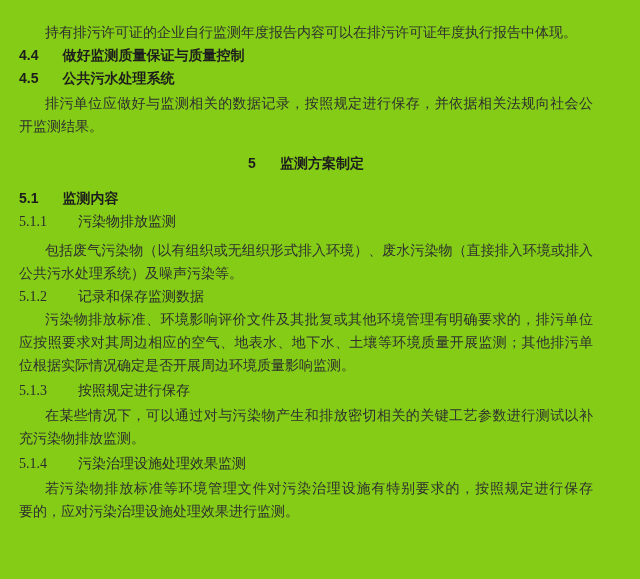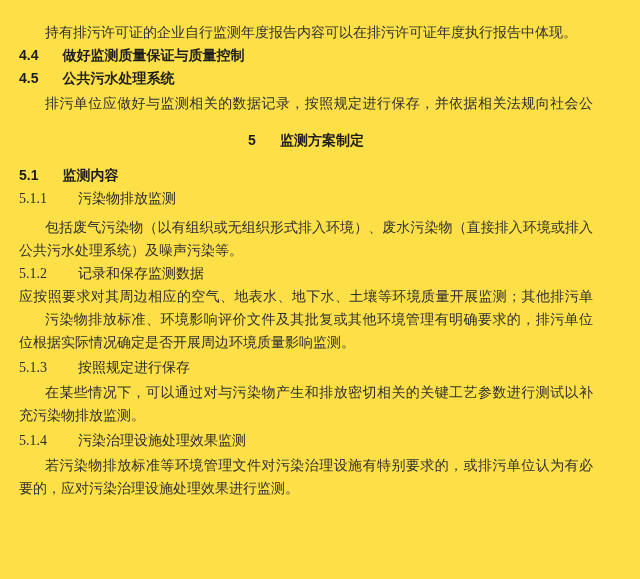--- a/index.html
+++ b/index.html
@@ -1,20 +1,20 @@
 <!DOCTYPE html>
 <html lang="zh"><head>
 <meta charset="utf-8">
 <style>
   html, body { margin: 0; padding: 0; }
   .page {
     position: relative;
     width: 640px;
     height: 579px;
-    background: #fde047;
+    background: #84cc16;
     overflow: hidden;
     font-family: "Liberation Serif", "DejaVu Serif", serif;
     color: #2f2f2f;
   }
   .doc {
     position: absolute;
     left: 19px;
     top: 0;
     width: 574px;
     font-size: 14px;
@@ -58,20 +58,21 @@
       <span class="num">4.4</span><span class="ttl">做好监测质量保证与质量控制</span>
     </div>
 
 
     <div class="h1 mt0">
       <span class="num">4.5</span><span class="ttl">公共污水处理系统</span>
     </div>
 
     <div class="para mt2">
       <div class="ln first fill">排污单位应做好与监测相关的数据记录，按照规定进行保存，并依据相关法规向社会公</div>
+      <div class="ln">开监测结果。</div>
     </div>
 
     <div class="h1 mt14">
       <span class="num">5</span><span class="ttl">监测方案制定</span>
     </div>
 
     <div class="h1 mt12">
       <span class="num">5.1</span><span class="ttl">监测内容</span>
     </div>
 
@@ -82,37 +83,37 @@
     <div class="para mt6">
       <div class="ln first fill">包括废气污染物（以有组织或无组织形式排入环境）、废水污染物（直接排入环境或排入</div>
       <div class="ln">公共污水处理系统）及噪声污染等。</div>
     </div>
 
     <div class="h2 mt0">
       <span class="num">5.1.2</span><span class="ttl">记录和保存监测数据</span>
     </div>
 
     <div class="para mt0">
+      <div class="ln first fill">污染物排放标准、环境影响评价文件及其批复或其他环境管理有明确要求的，排污单位</div>
       <div class="ln fill">应按照要求对其周边相应的空气、地表水、地下水、土壤等环境质量开展监测；其他排污单</div>
-      <div class="ln first fill">污染物排放标准、环境影响评价文件及其批复或其他环境管理有明确要求的，排污单位</div>
       <div class="ln">位根据实际情况确定是否开展周边环境质量影响监测。</div>
     </div>
 
     <div class="h2 mt2">
       <span class="num">5.1.3</span><span class="ttl">按照规定进行保存</span>
     </div>
 
     <div class="para mt2">
       <div class="ln first fill">在某些情况下，可以通过对与污染物产生和排放密切相关的关键工艺参数进行测试以补</div>
       <div class="ln">充污染物排放监测。</div>
     </div>
 
     <div class="h2 mt2">
       <span class="num">5.1.4</span><span class="ttl">污染治理设施处理效果监测</span>
     </div>
 
     <div class="para mt2">
-      <div class="ln first fill">若污染物排放标准等环境管理文件对污染治理设施有特别要求的，或排污单位认为有必</div>
+      <div class="ln first fill">若污染物排放标准等环境管理文件对污染治理设施有特别要求的，按照规定进行保存</div>
       <div class="ln">要的，应对污染治理设施处理效果进行监测。</div>
     </div>
 
   </div>
 </div>
 
 </body></html>

